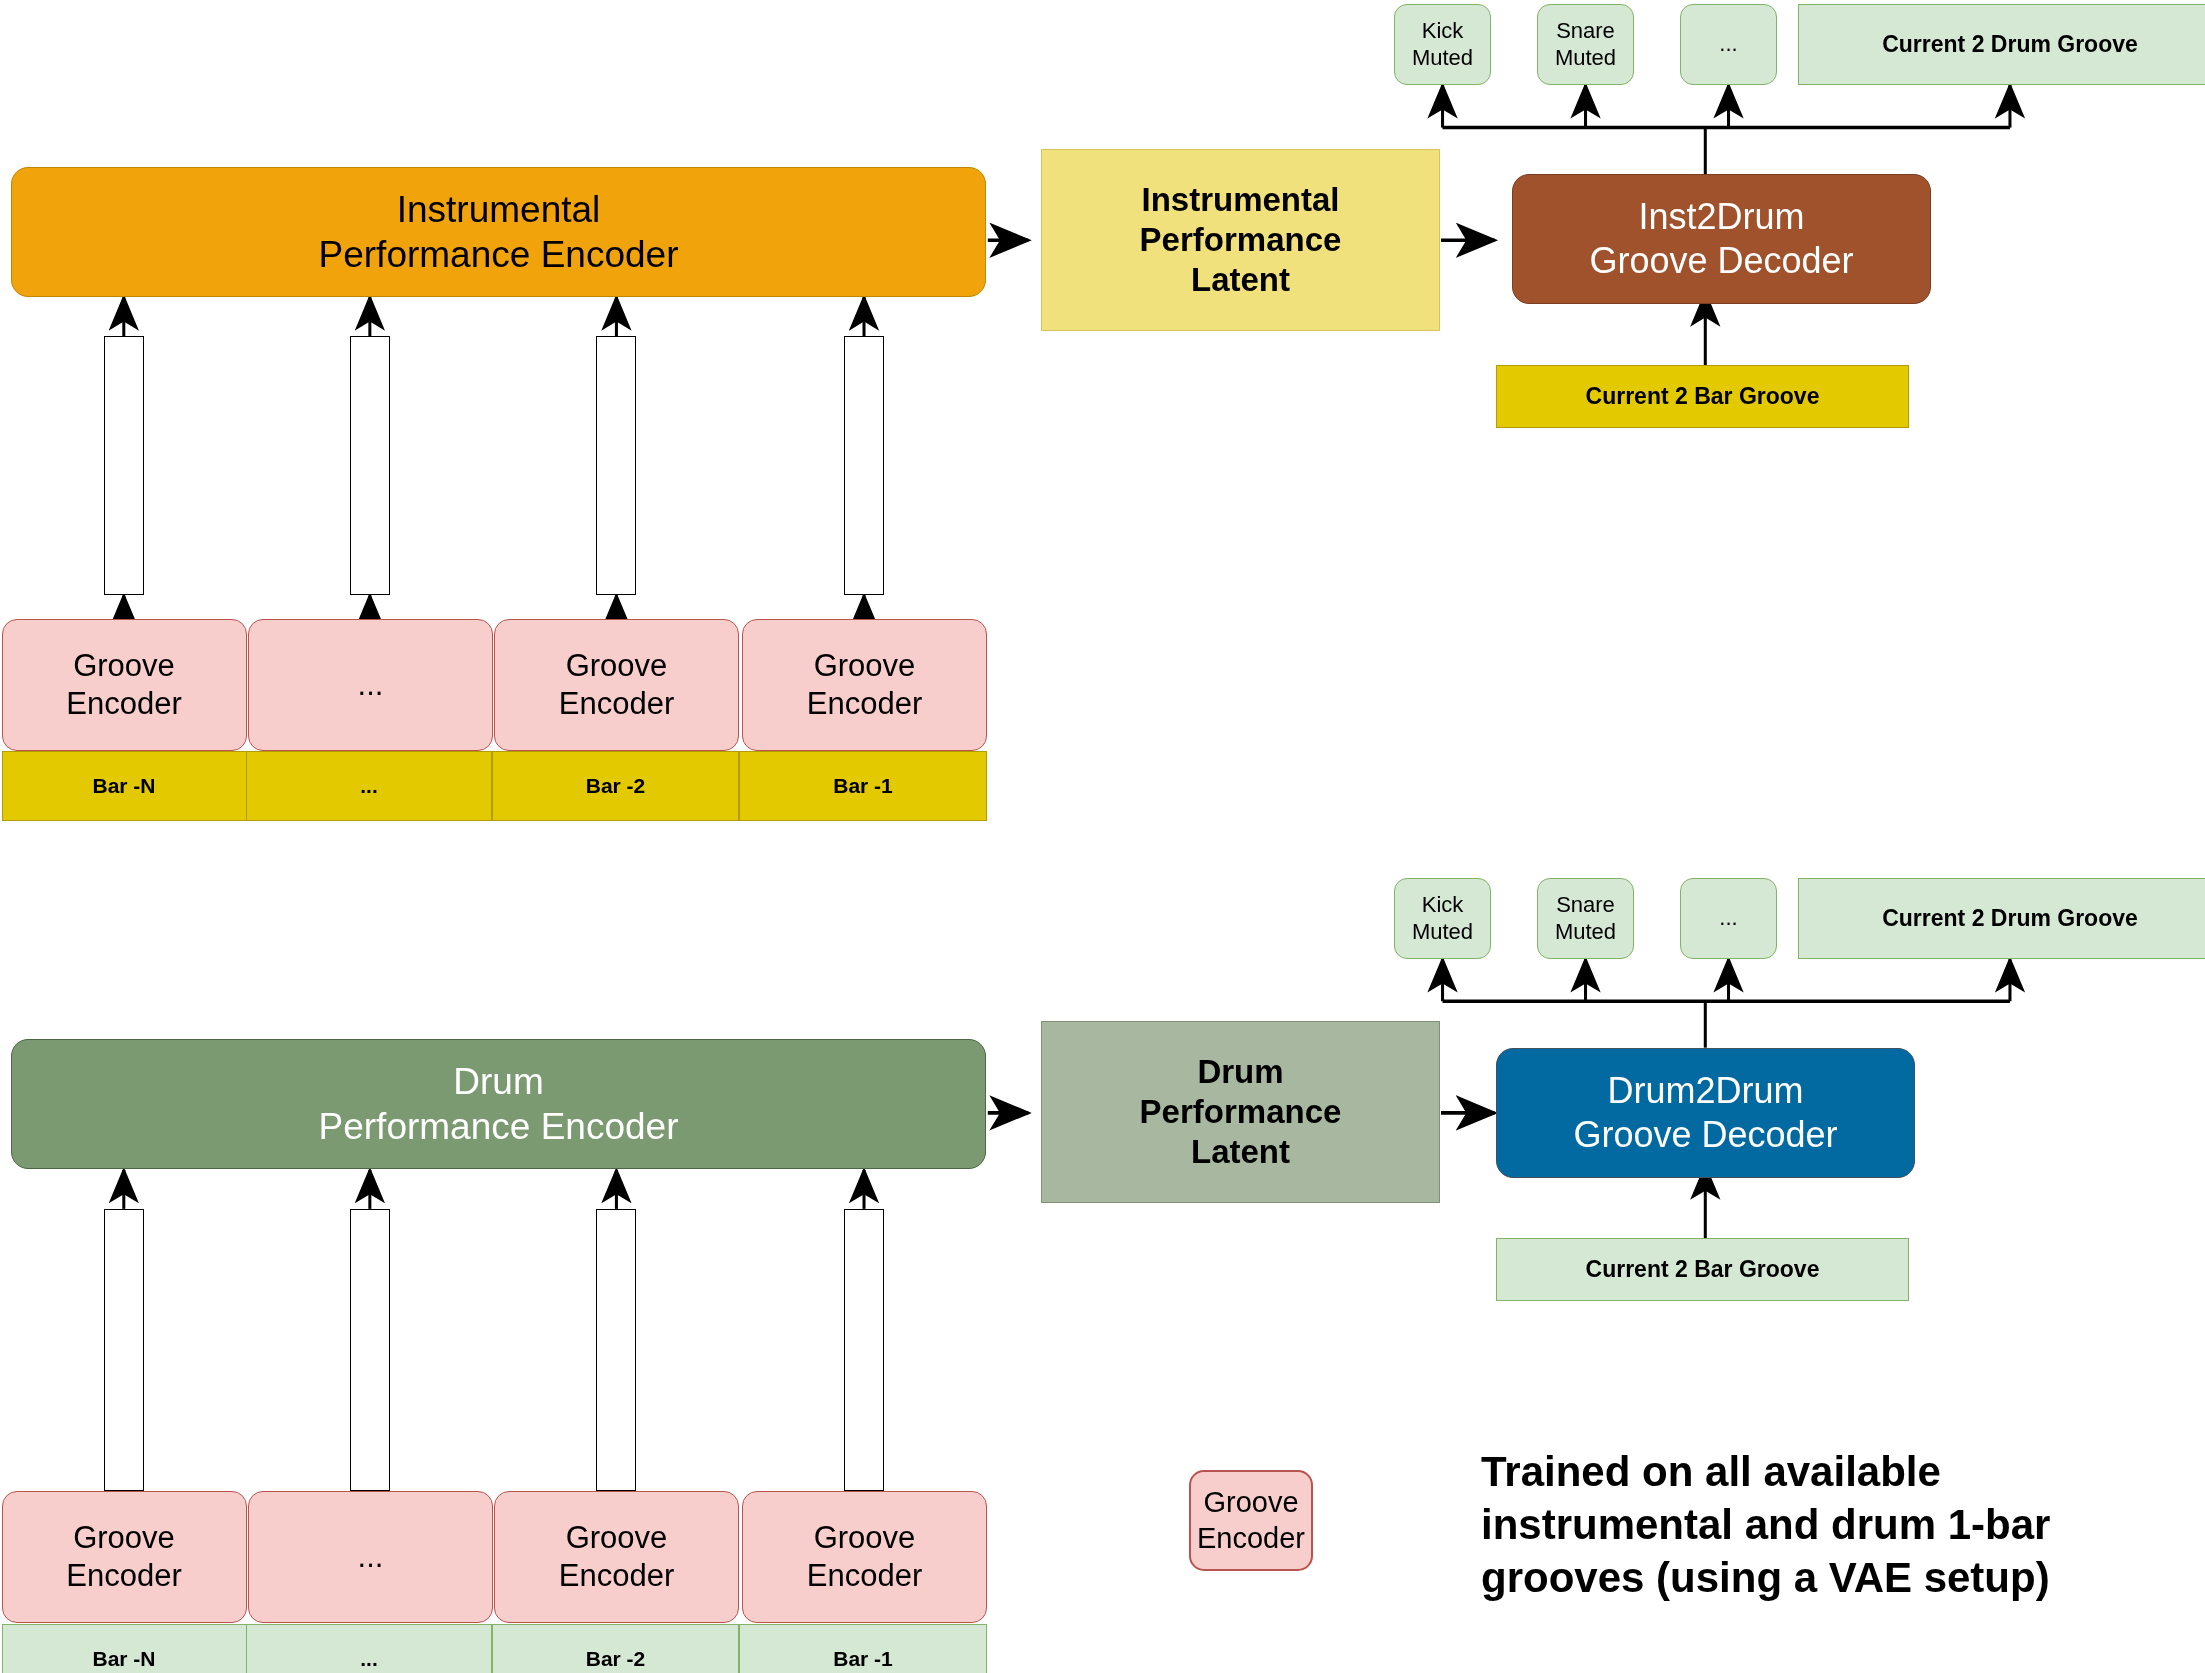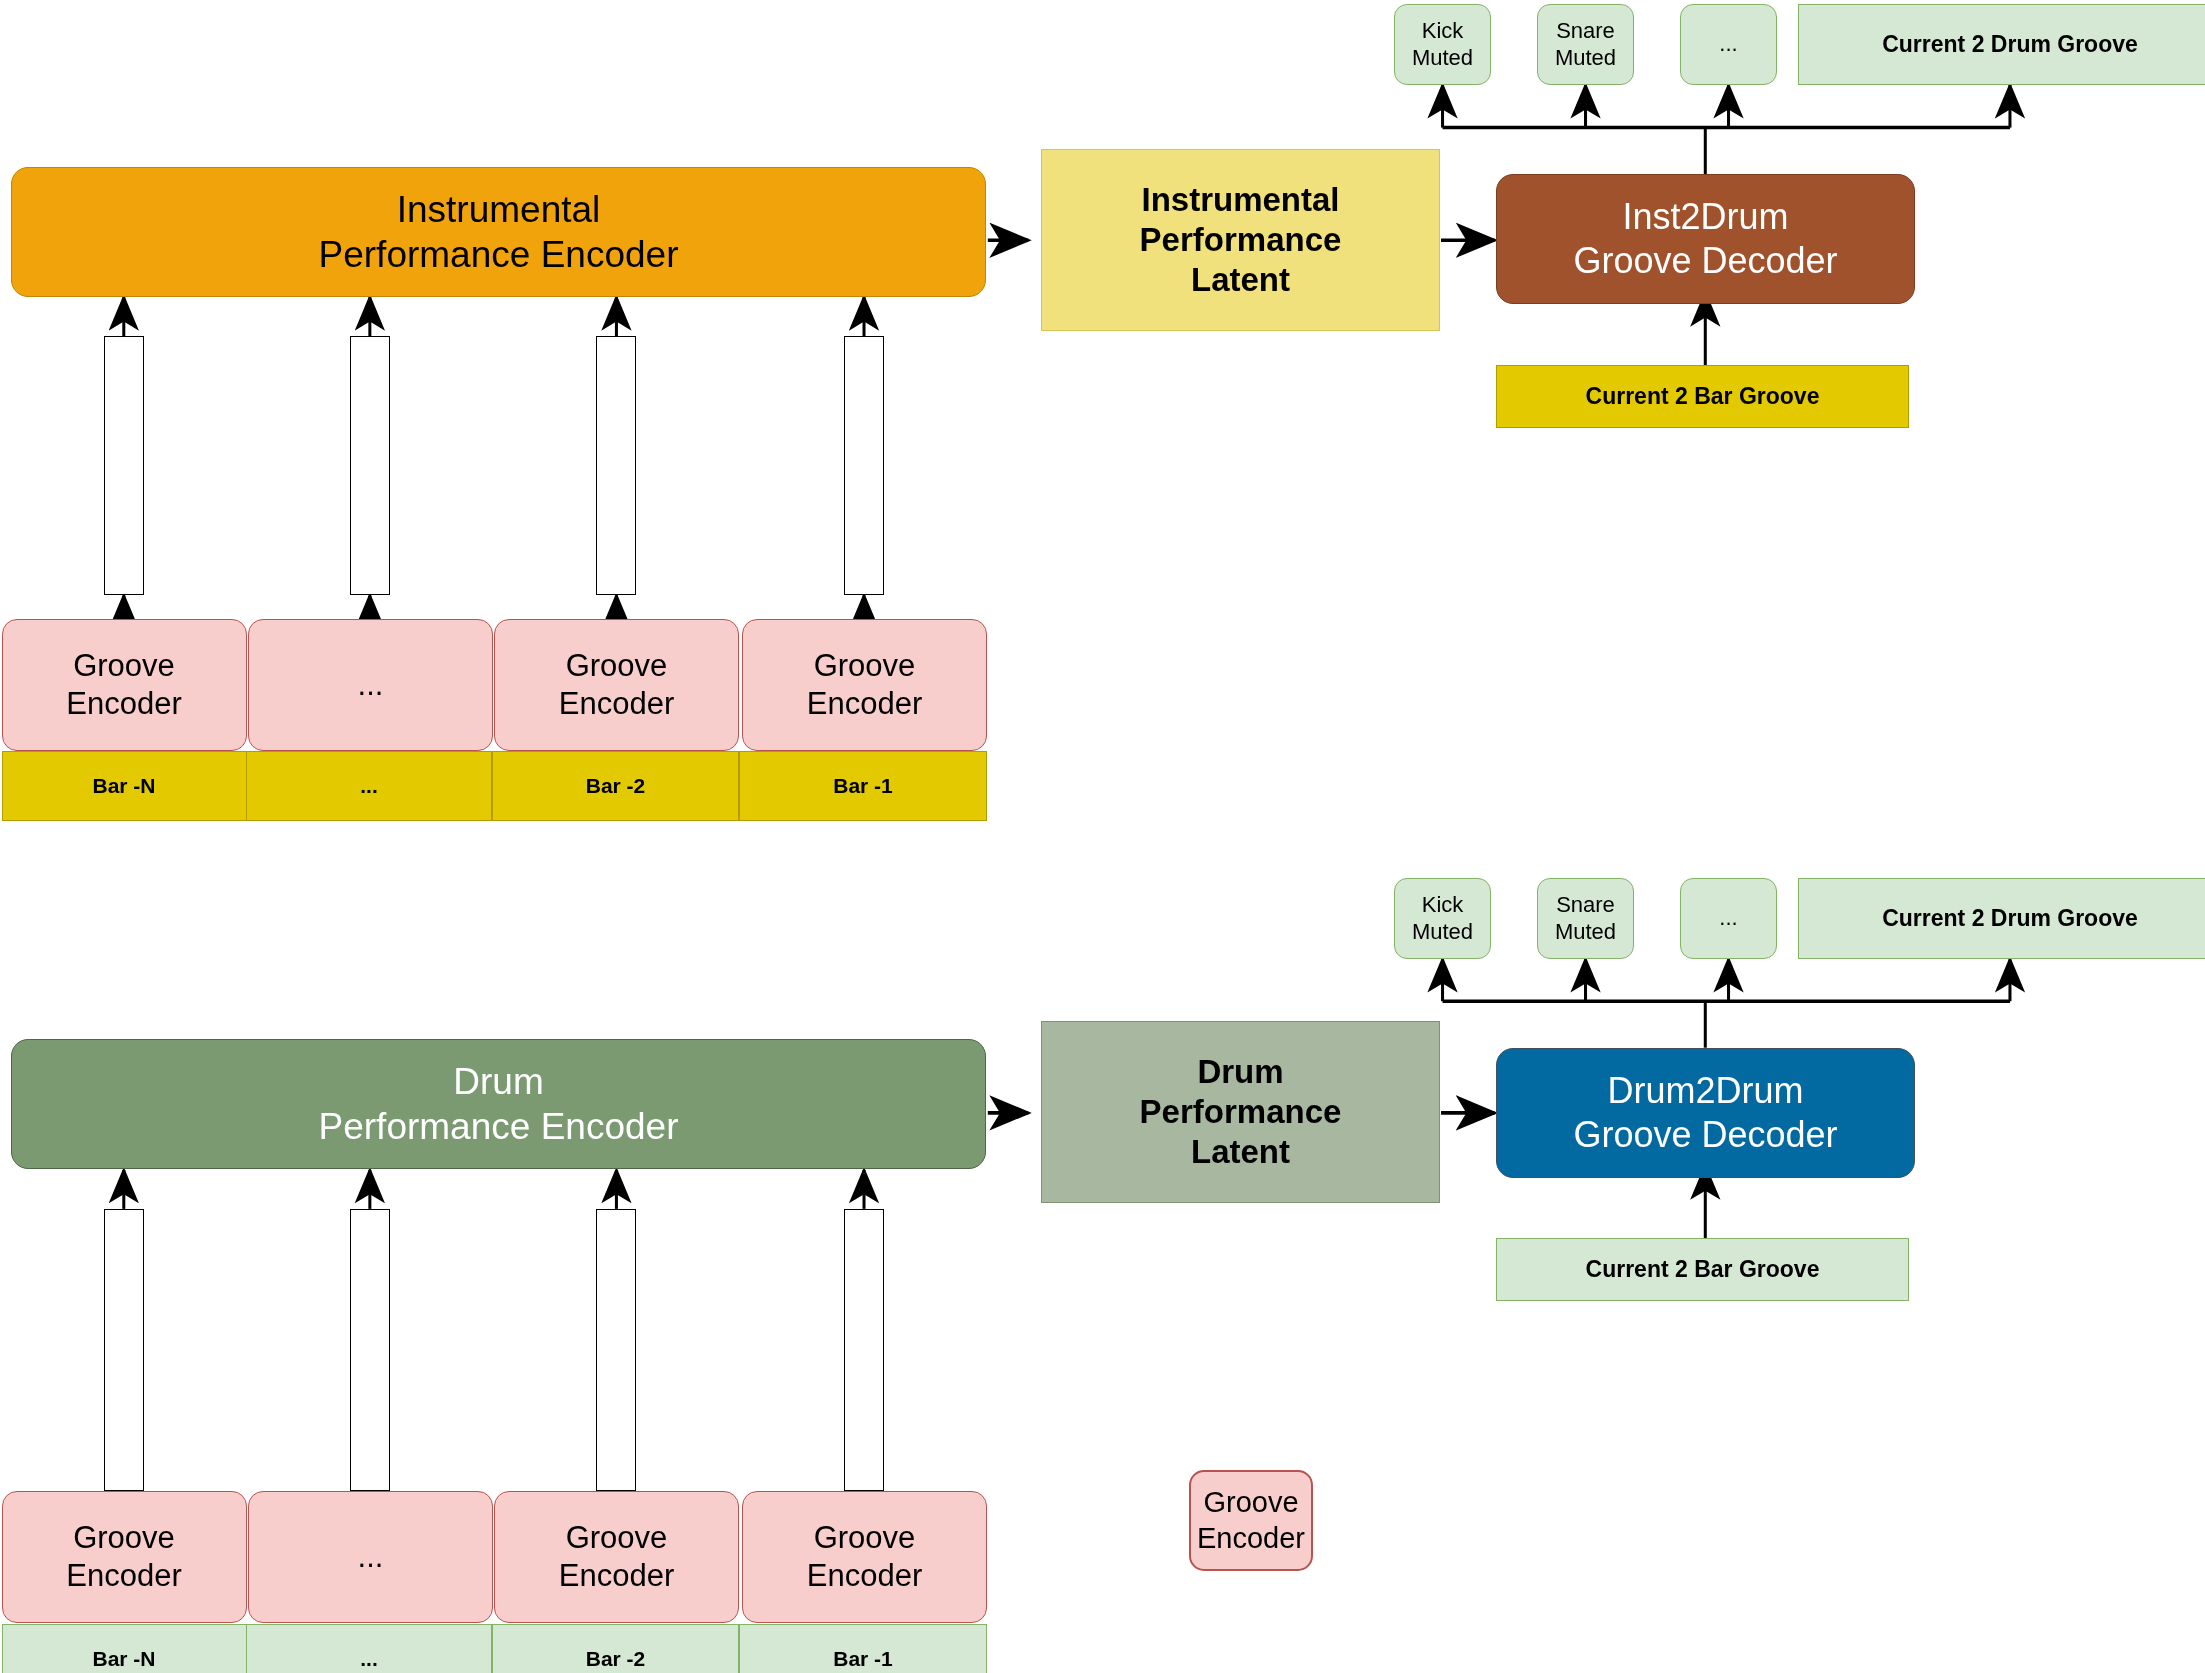--- a/index.html
+++ b/index.html
@@ -57,20 +57,21 @@
     font-size: 33px;
     font-weight: bold;
   }
   
   .dec-inst {
     background: #A0522D;
     border: 1.5px solid #7A3D20;
     border-radius: 17px;
     color: #ffffff;
     font-size: 36px;
+    margin-left: 16px;
   }
   .dec-drum {
     background: #0369a1;
     border: 1.5px solid #41505F;
     border-radius: 17px;
     color: #ffffff;
     font-size: 36px;
   }
   
   .groove-enc {
@@ -351,15 +352,18 @@
     <span>Bar -2</span>
   </div>
   <div class="node bar-green" style="left:739px;top:1624px;width:248px;height:70px;">
     <span>Bar -1</span>
   </div>
 
   <div class="node legend-box" style="left:1189px;top:1470px;width:124px;height:101px;">
     <span>Groove
 Encoder</span>
   </div>
+  <div class="legend-text" style="left:1481px;top:1446px;width:718px;">Trained on all available
+instrumental and drum 1-bar
+grooves (using a VAE setup)</div>
 
 </div>
 
 
 </body></html>

